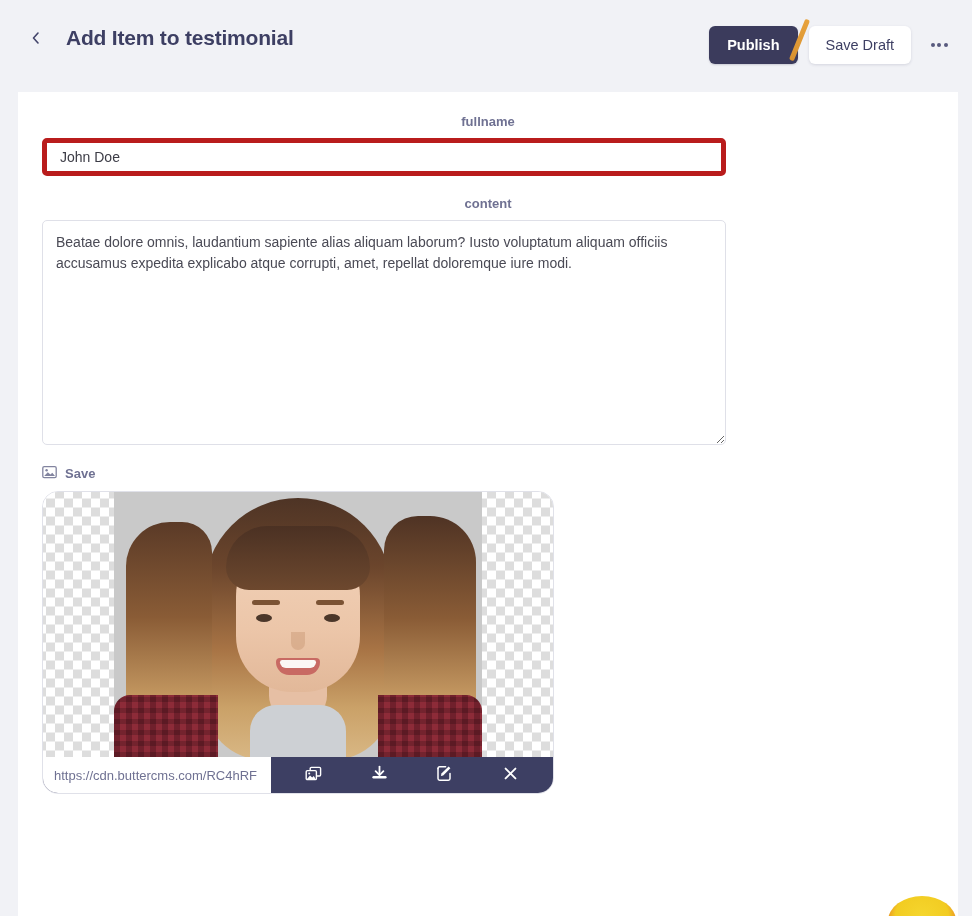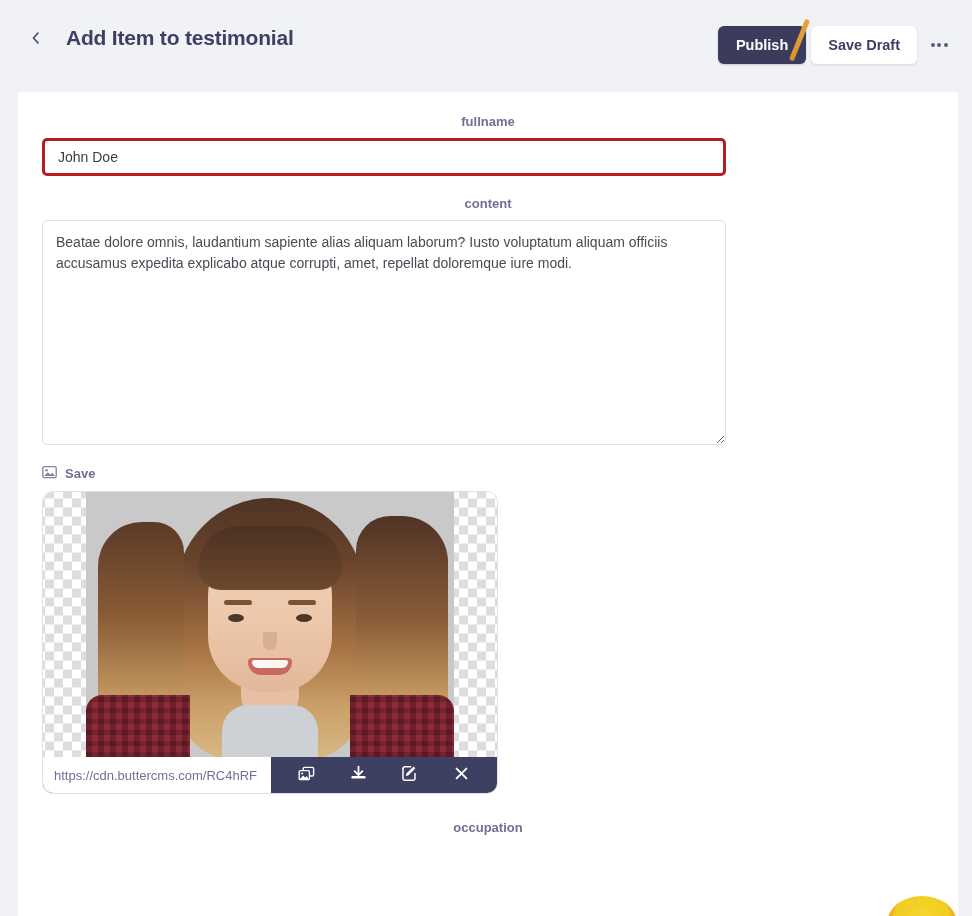--- a/index.html
+++ b/index.html
@@ -40,21 +40,21 @@
     font-weight: bold;
     color: #3d3f63;
     letter-spacing: -0.2px;
     white-space: nowrap;
   }
   .header-actions {
     position: absolute;
     right: 18px; top: 26px;
     display: flex;
     align-items: center;
-    gap: 5px;
+    gap: 11px;
     margin-left: 8px;
   }
   .btn-publish {
     position: relative;
     background: #3b3b5c;
     color: #ffffff;
     font-size: 14.5px;
     font-weight: bold;
     border: none;
     border-radius: 6px;
@@ -62,21 +62,21 @@
     height: 38px;
     line-height: 38px;
     cursor: pointer;
     box-shadow: 0 1px 2px rgba(20,20,50,0.18);
     font-family: "Liberation Sans", sans-serif;
   }
   .btn-draft {
     background: #ffffff;
     color: #3d3f63;
     font-size: 14.5px;
-    font-weight: bold;
+    font-weight: normal;
     border: none;
     border-radius: 6px;
     padding: 0 17px;
     height: 38px;
     line-height: 38px;
     cursor: pointer;
     box-shadow: 0 1px 3px rgba(60,60,100,0.16);
     font-family: "Liberation Sans", sans-serif;
   }
   .btn-more {
@@ -128,21 +128,21 @@
   .field-label.with-icon {
     display: flex;
     align-items: center;
     gap: 8px;
   }
   .img-icon { display: block; color: #82849f; }
 
   .text-input {
     width: 684px;
     height: 38px;
-    border: 3px solid #b91c1c;
+    border: 5px solid #b91c1c;
     border-radius: 5px;
     background: #fff;
     font-size: 14px;
     color: #3c3c46;
     padding: 0 13px;
     font-family: "Liberation Sans", sans-serif;
     outline: none;
   }
   .text-input::placeholder { color: #a9abbd; }
 
@@ -162,23 +162,23 @@
     color: #4a4a55;
     padding: 11px 13px;
     font-family: "Liberation Sans", sans-serif;
     resize: vertical;
     outline: none;
     display: block;
   }
 
   
   .image-widget {
-    width: 456px;
+    width: 512px;
     border: 1px solid #e0e1e9;
-    border-radius: 11px;
+    border-radius: 16px;
     overflow: hidden;
     background: #fff;
     position: relative;
   }
   .image-preview {
     position: relative;
     height: 265px;
     overflow: hidden;
     background:
       repeating-conic-gradient(#ffffff 0% 25%, #dddddd 0% 50%) 50% / 18px 18px;
@@ -475,21 +475,20 @@
                     <path d="M2.6 2.6 L12.4 12.4 M12.4 2.6 L2.6 12.4" stroke="#ffffff" stroke-width="1.9" stroke-linecap="round"></path>
                   </svg>
                 </span>
               </button>
             </div>
           </div>
         </div>
       </div>
 
       <div class="field" style="margin-top:26px;">
-        <label class="field-label">occupation</label>
       </div>
 
     </div>
 
     <div class="widget-peek"></div>
   </div>
 
 </div>
 
 </body></html>

